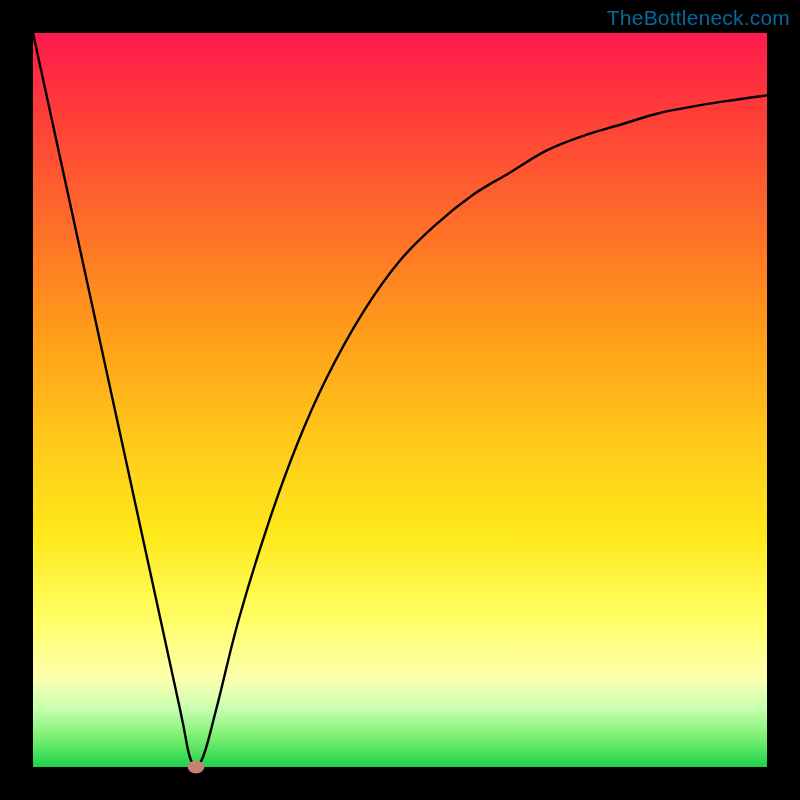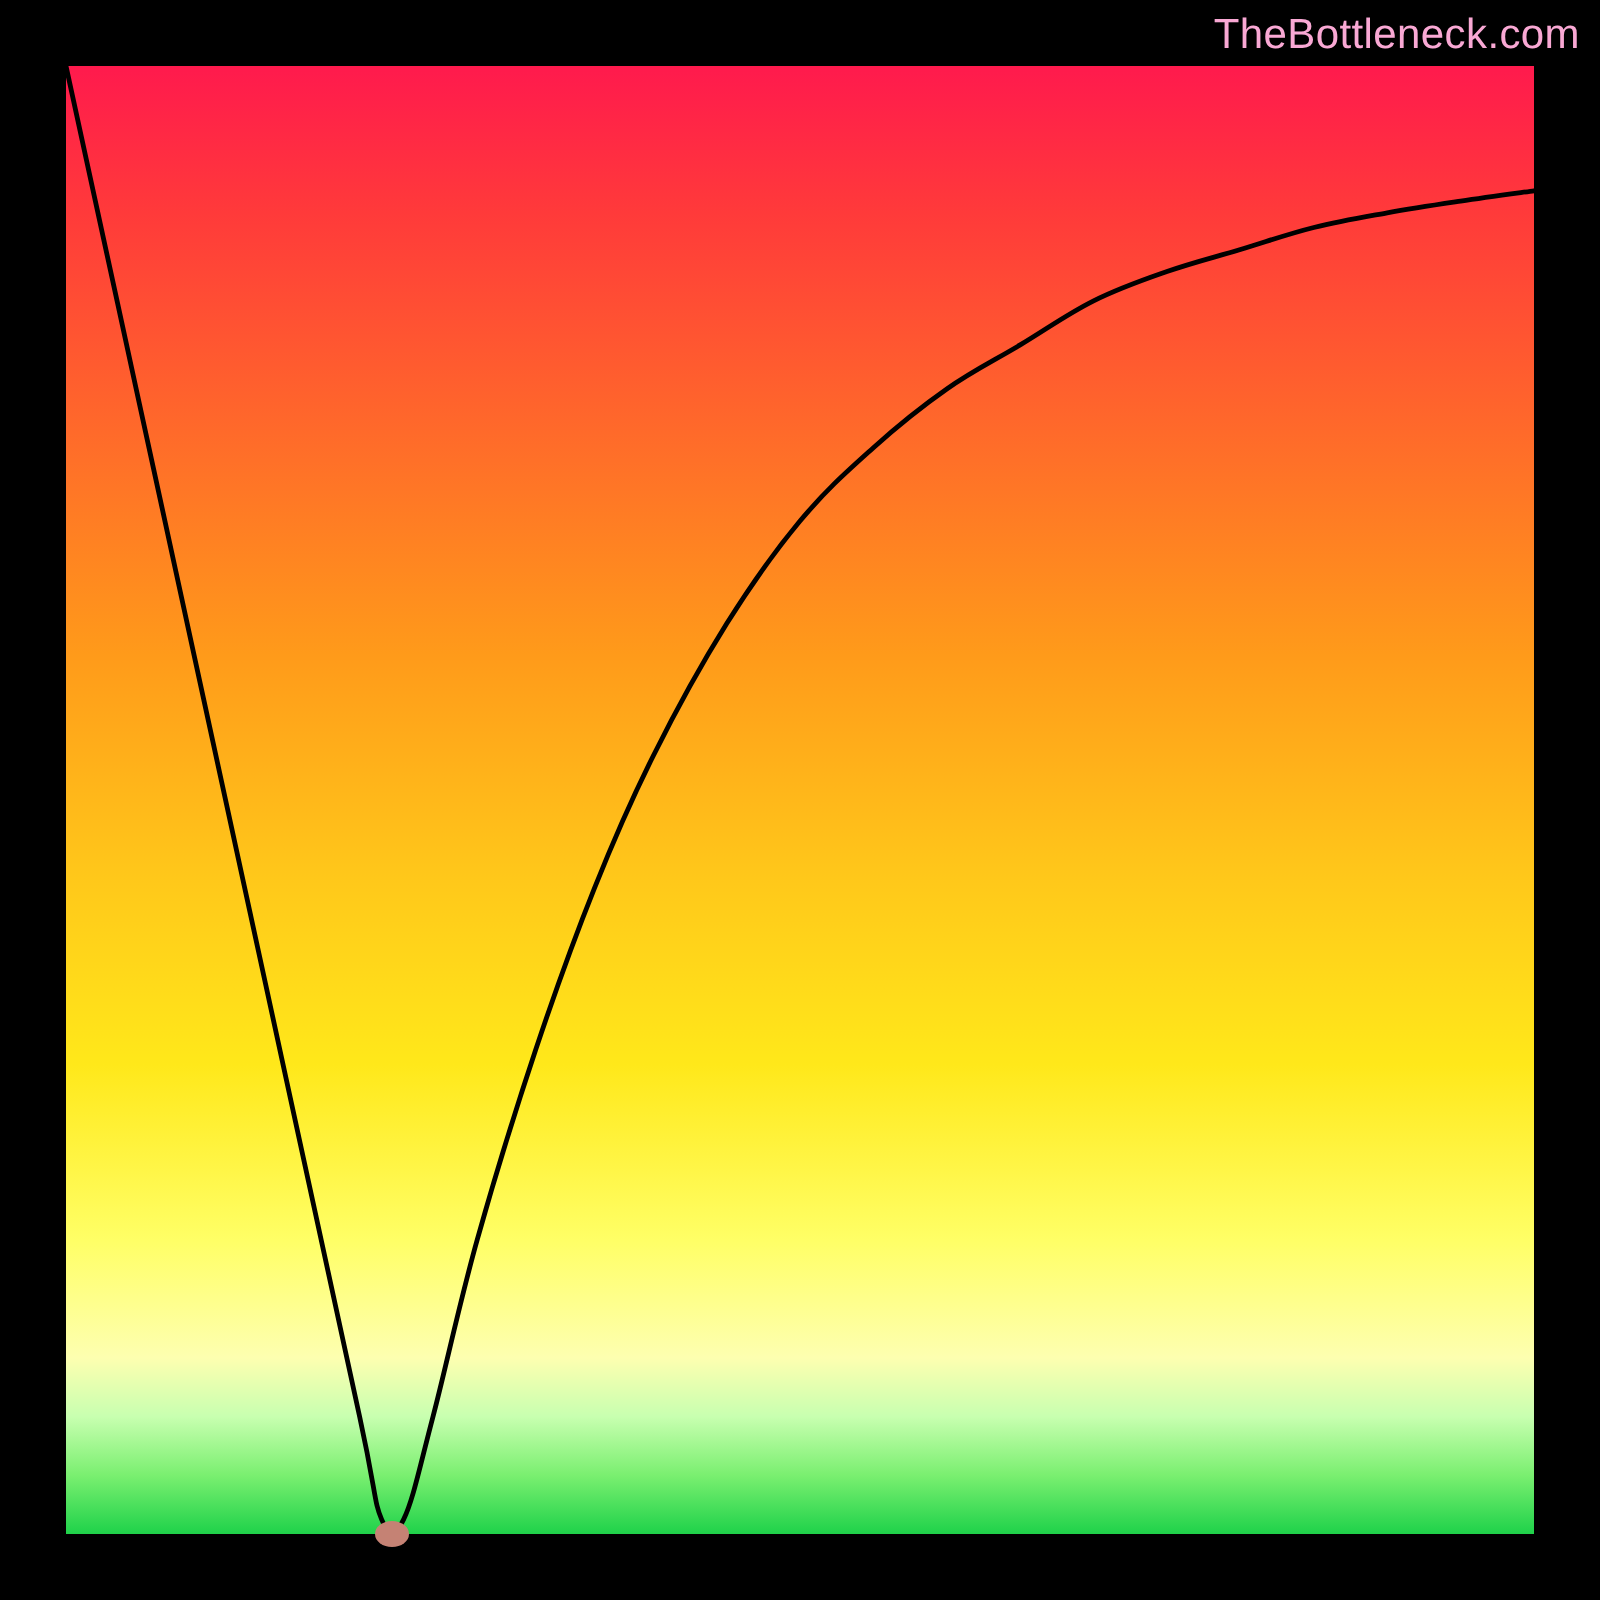--- a/index.html
+++ b/index.html
@@ -34,21 +34,21 @@
       #fdffb0 88%,
       #c8ffb0 92%,
       #7aef70 96%,
       #1fd24a 100%
     );
   }
   .watermark {
     position: absolute;
     top: 6px;
     right: 10px;
-    color: #f9a8d4;
+    color: #0369a1;
     font-size: 21px;
     font-weight: 500;
     letter-spacing: 0.2px;
     z-index: 5;
   }
   svg.curve {
     position: absolute;
     left: 0;
     top: 0;
     width: 734px;

